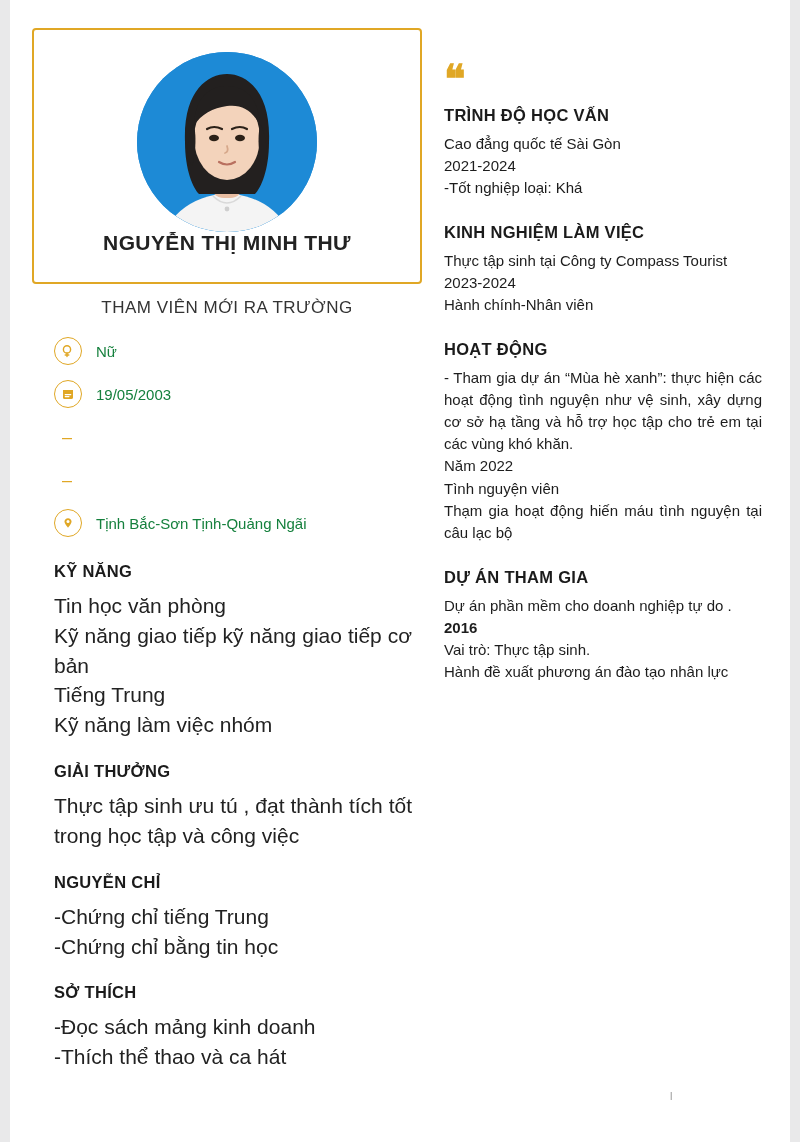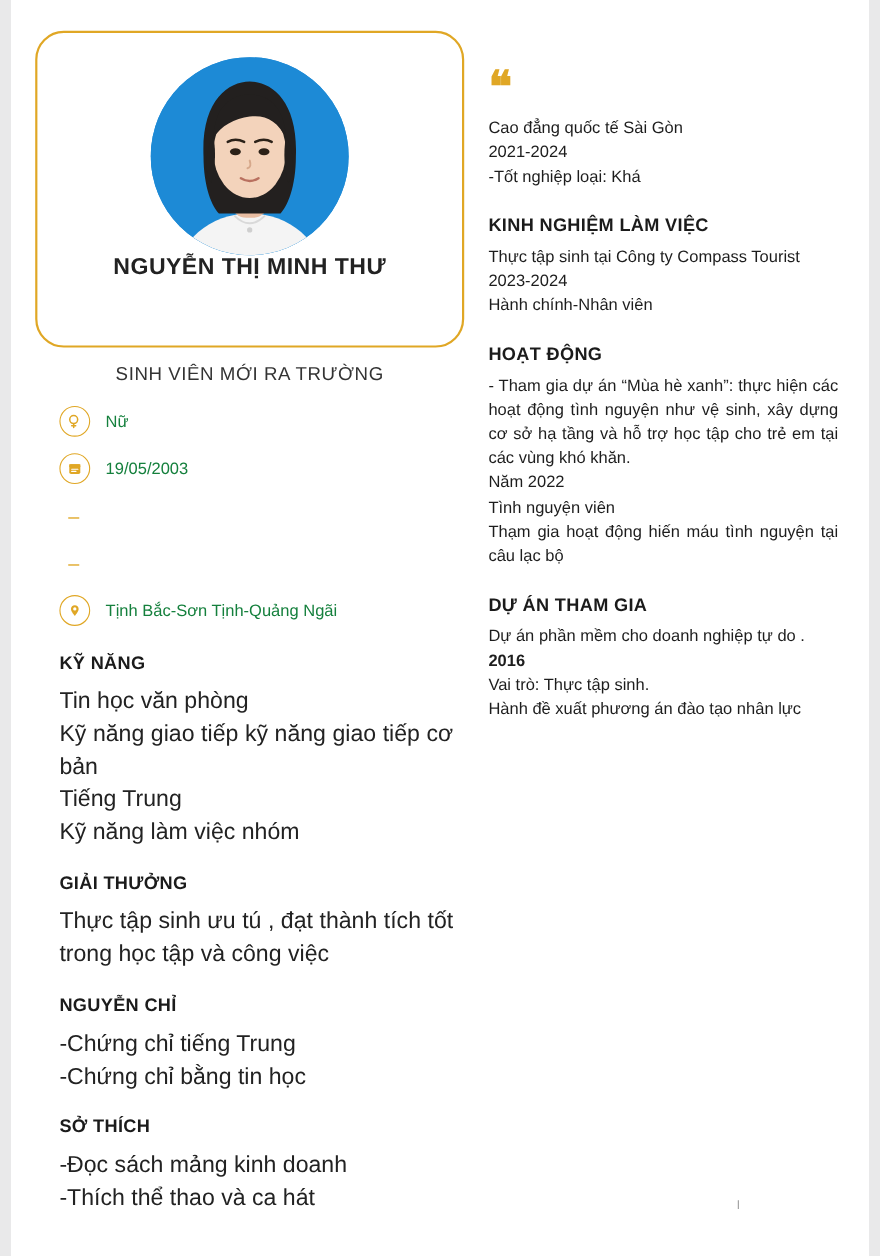--- a/index.html
+++ b/index.html
@@ -32,22 +32,22 @@
   
   .left-col {
     position: absolute;
     left: 32px;
     top: 28px;
     width: 390px;
   }
   .photo-card {
     position: relative;
     border: 2px solid #e0a725;
-    border-radius: 26px;
-    height: 288px;
+    border-radius: 4px;
+    height: 256px;
     box-sizing: border-box;
   }
   .photo-wrap {
     position: absolute;
     left: 50%;
     top: 22px;
     transform: translateX(-50%);
     width: 180px;
     height: 180px;
     border-radius: 50%;
@@ -217,21 +217,21 @@
           <path d="M90 94 Q92 100 88 101" stroke="#d6a88b" stroke-width="1.8" fill="none" stroke-linecap="round"></path>
           <path d="M82 110 Q90 115 98 110" stroke="#b9705f" stroke-width="2.2" fill="none" stroke-linecap="round"></path>
 
           <path d="M76 144 Q90 158 104 144" stroke="#d9d9d9" stroke-width="1.6" fill="none"></path>
           <circle cx="90" cy="157" r="2.4" fill="#cfcfcf"></circle>
         </svg>
       </div>
       <div class="name">NGUYỄN THỊ MINH THƯ</div>
     </div>
 
-    <div class="subtitle">SINH VIÊN MỚI RA TRƯỜNG</div>
+    <div class="subtitle">THAM VIÊN MỚI RA TRƯỜNG</div>
 
     <div class="info-list">
 
       <div class="info-row">
         <span class="ic">
           <svg width="14" height="14" viewBox="0 0 14 14">
             <circle cx="6" cy="5.4" r="3.6" fill="none" stroke="#e0a725" stroke-width="1.4"></circle>
             <path d="M6 9.2 V12.6 M4.2 11 H7.8" stroke="#e0a725" stroke-width="1.4" fill="none" stroke-linecap="round"></path>
           </svg>
         </span>
@@ -296,20 +296,21 @@
     </div>
   </div>
 
   <div class="right-col">
 
     <div class="quote-block">
       <span class="quote-mark">❝</span>
     </div>
 
     <div class="rsection" style="margin-top:46px;">
+      <h3>TRÌNH ĐỘ HỌC VẤN</h3>
       <p style="white-space:pre-line">Cao đẳng quốc tế Sài Gòn
 2021-2024
 -Tốt nghiệp loại: Khá</p>
     </div>
 
     <div class="rsection">
       <h3>KINH NGHIỆM LÀM VIỆC</h3>
       <p style="white-space:pre-line">Thực tập sinh tại Công ty Compass Tourist
 2023-2024
 Hành chính-Nhân viên</p>

